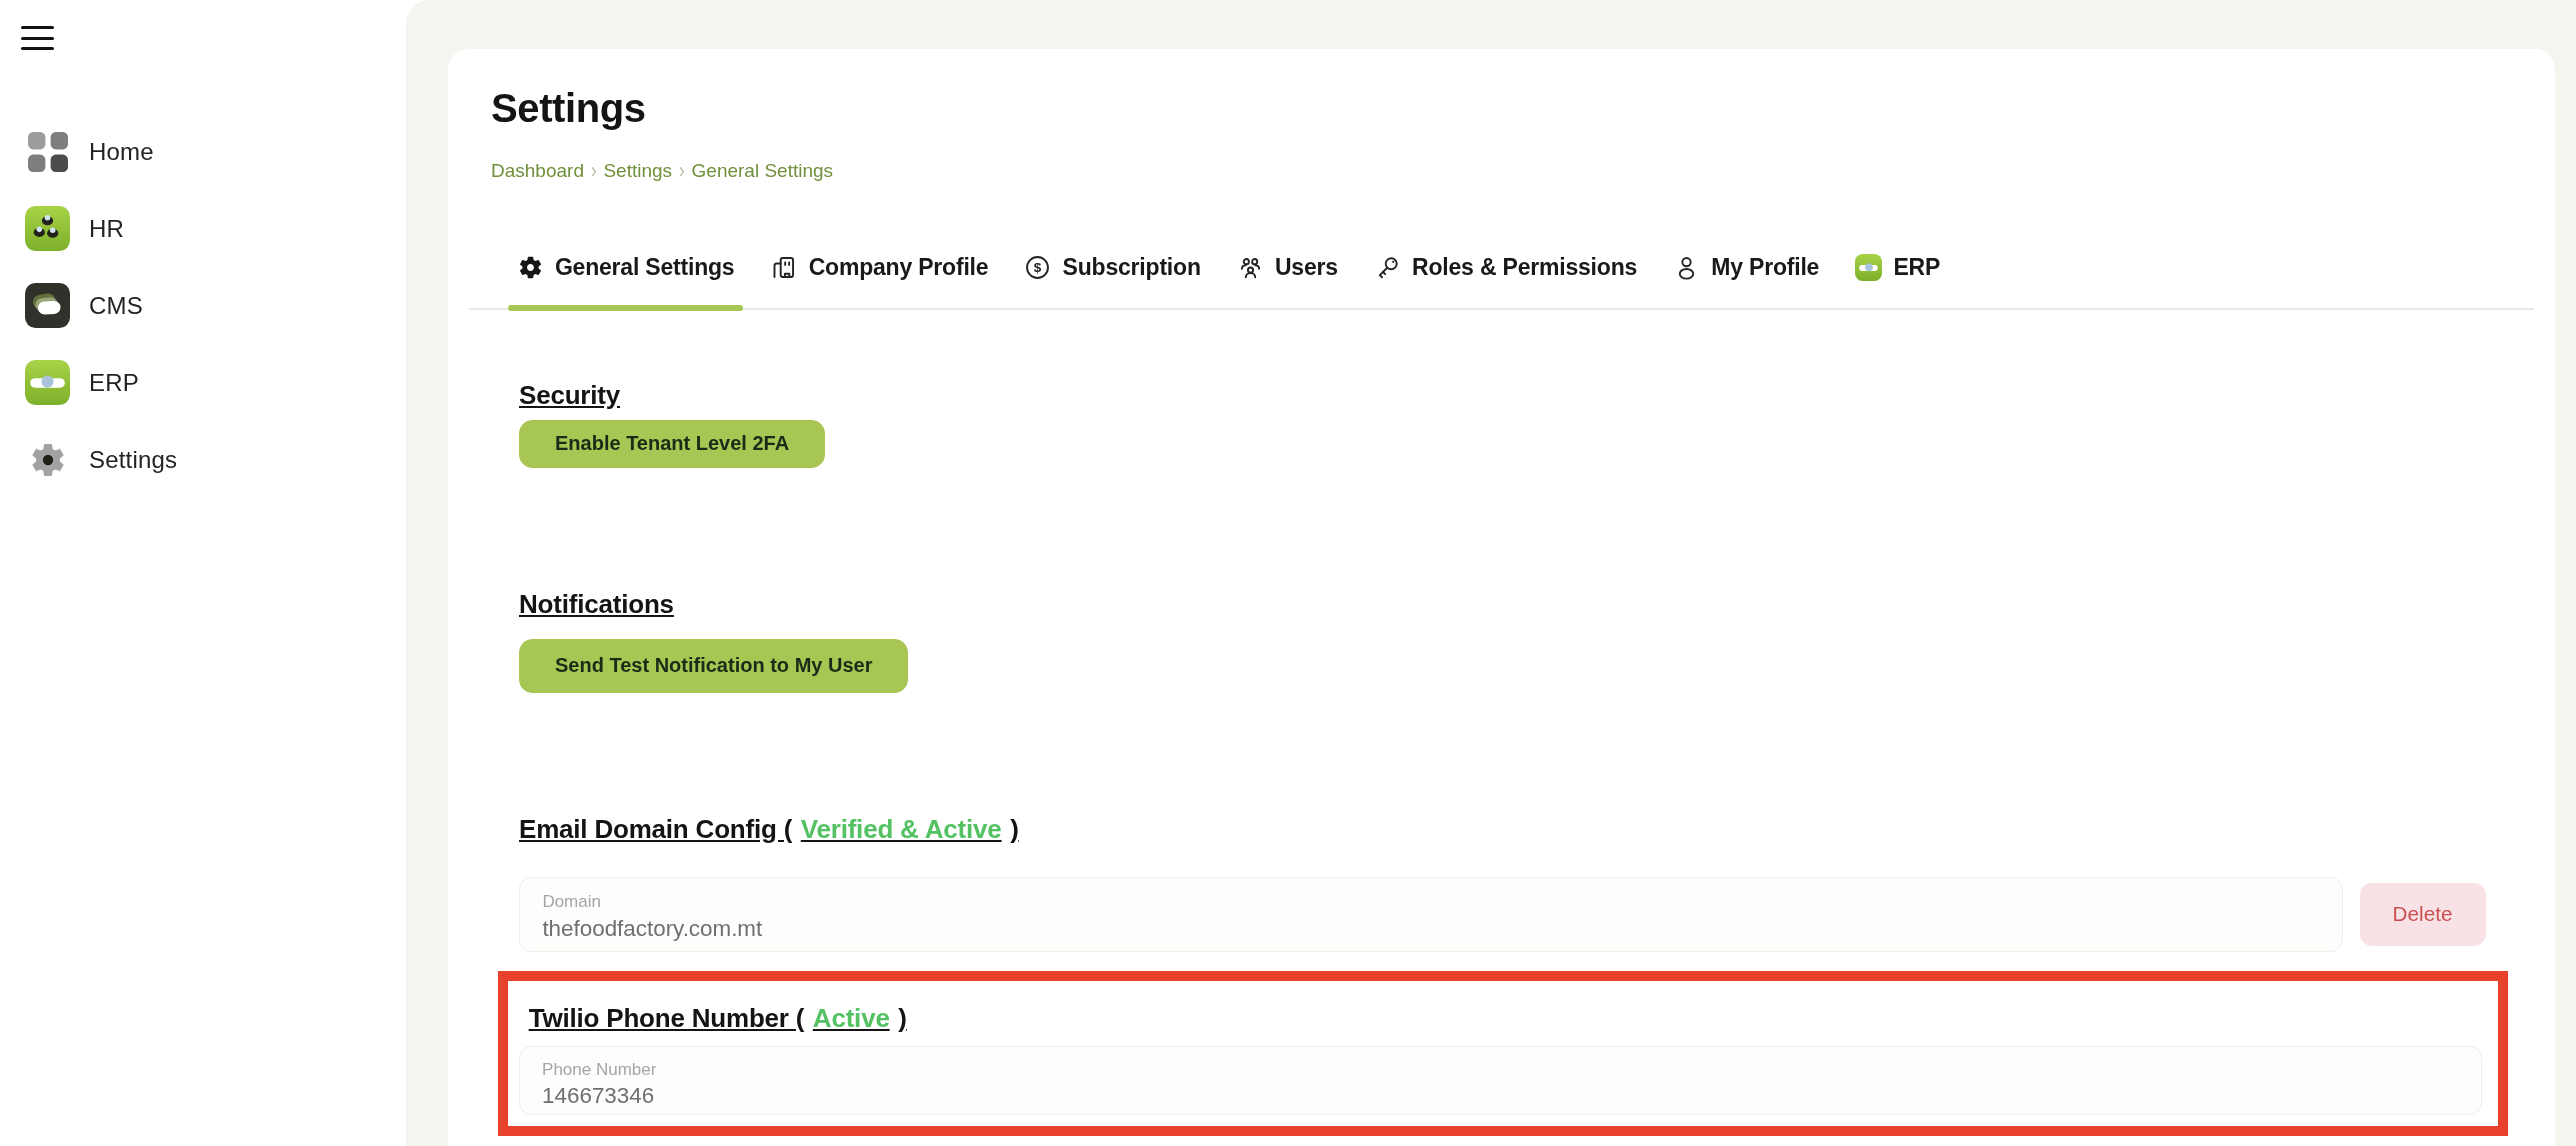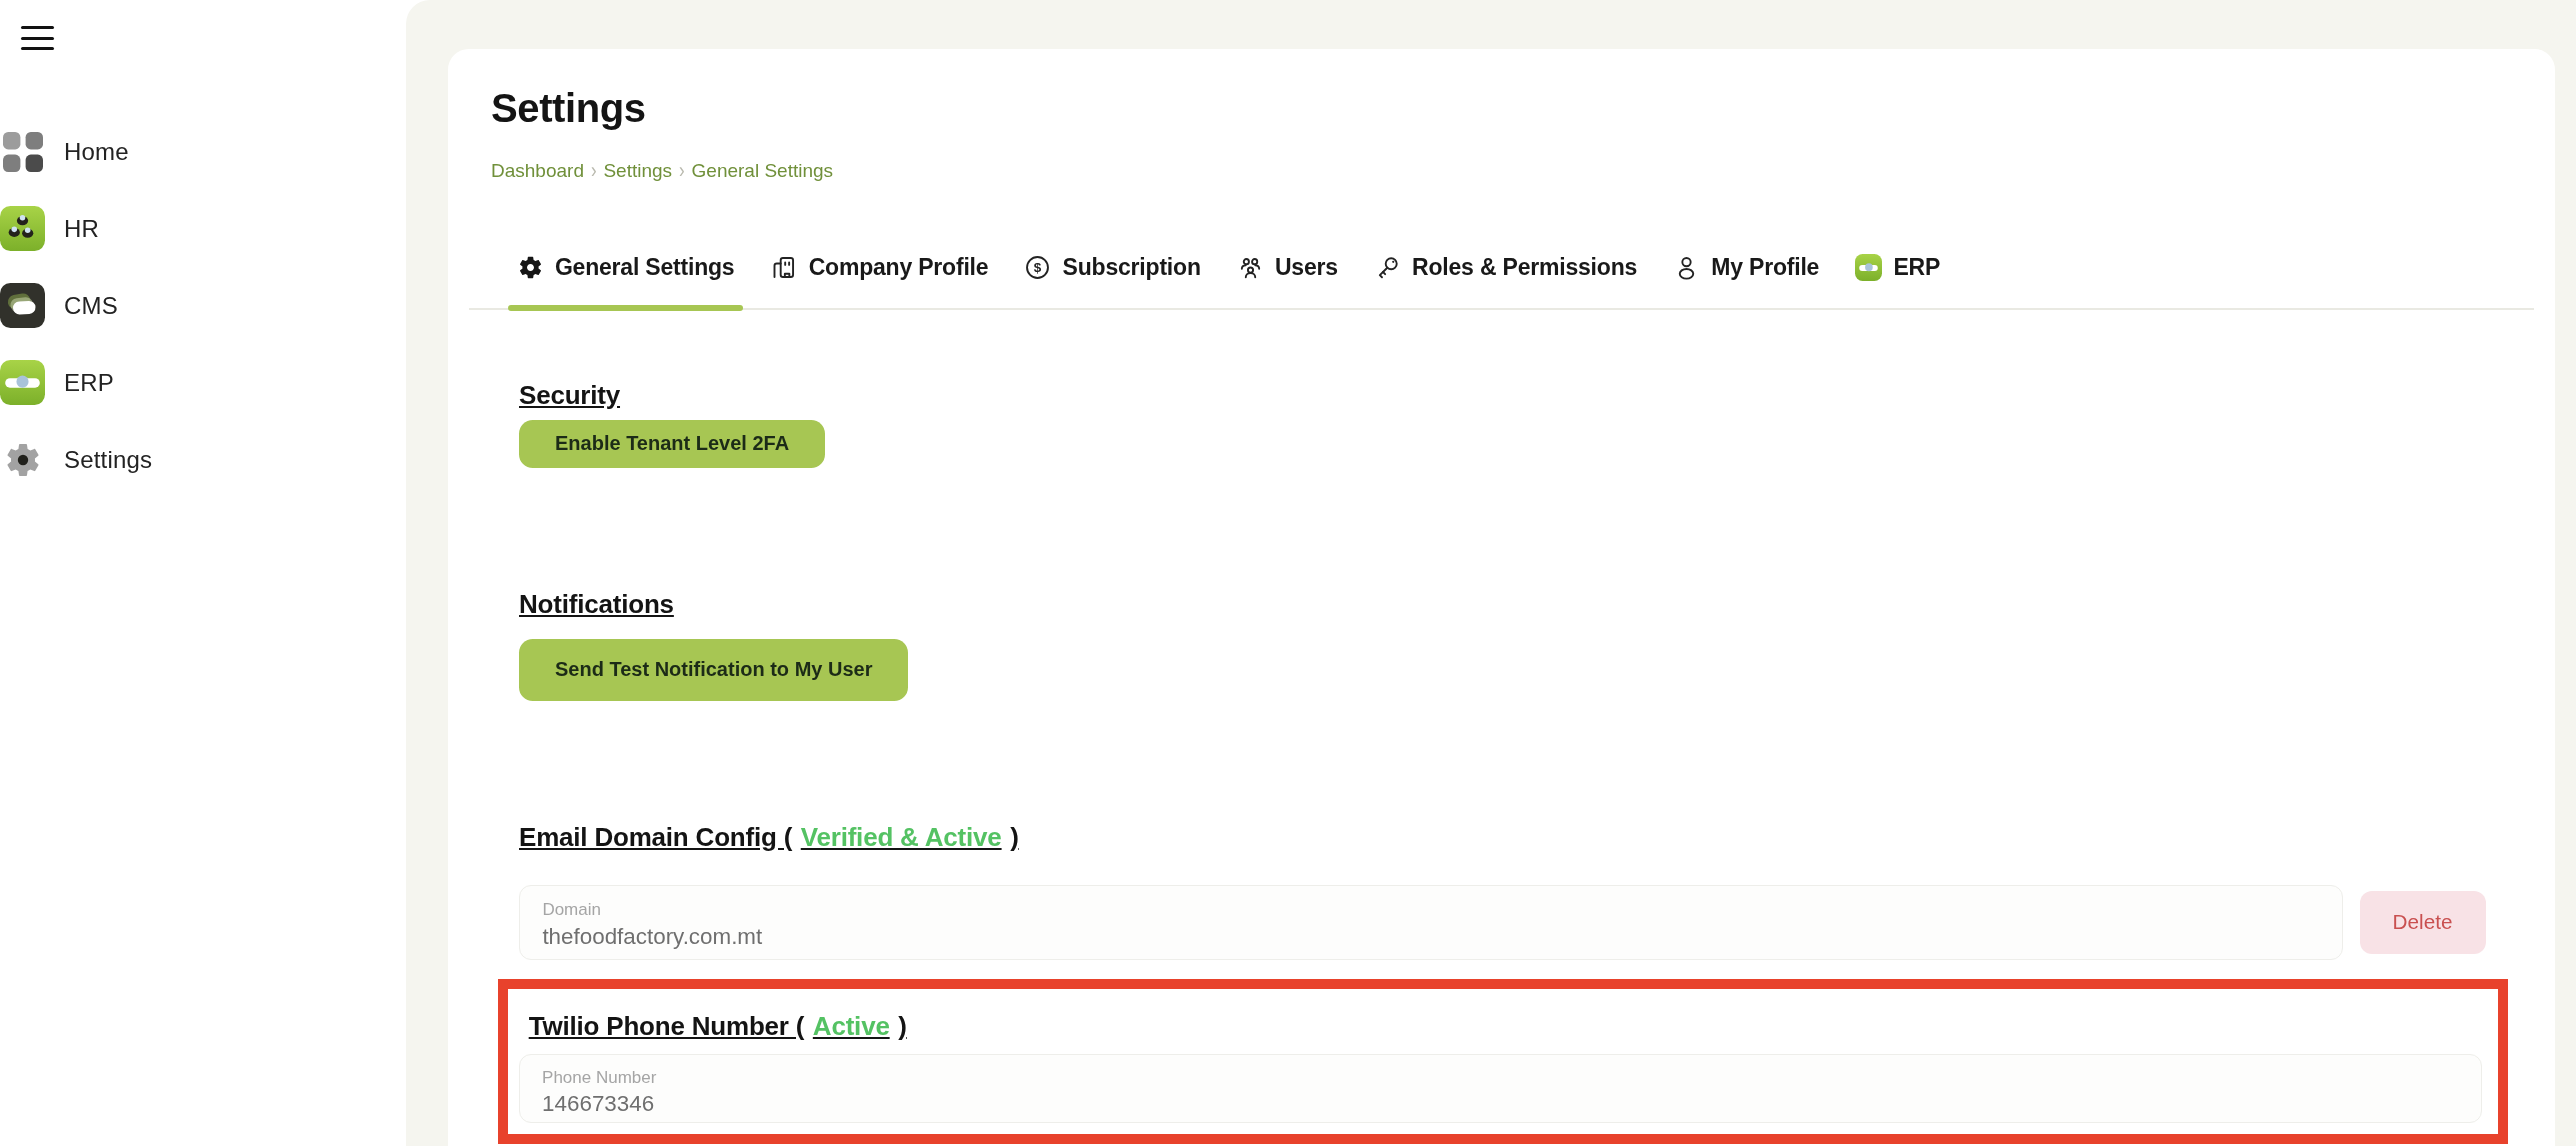--- a/index.html
+++ b/index.html
@@ -19,21 +19,21 @@
     width:2576px;height:1147px;overflow:hidden;position:relative;
     background:#ffffff;
     font-family:"Liberation Sans", sans-serif;
     -webkit-font-smoothing:antialiased;
   }
   
   .sidebar{position:absolute;left:0;top:0;width:406px;height:100%;background:#ffffff;}
   .hamburger{margin:26px 0 0 20.7px;width:33px;height:24px;display:flex;flex-direction:column;justify-content:space-between;cursor:pointer;}
   .hamburger span{display:block;width:33px;height:3px;background:#121212;border-radius:1.7px;}
   .side-nav{margin-top:63px;}
-  .side-item{display:flex;align-items:center;height:77px;gap:19px;cursor:pointer;}
+  .side-item{display:flex;align-items:center;height:77px;padding-left:25px;gap:19px;cursor:pointer;}
   .side-icon{width:45px;height:45px;display:flex;align-items:center;justify-content:center;flex:0 0 45px;}
   .side-label{font-size:24px;color:#232323;letter-spacing:0.2px;}
   
   .main{position:absolute;left:406px;top:0;right:0;bottom:0;background:var(--cream);border-top-left-radius:24px;}
   .card{position:absolute;left:42px;top:49px;right:21.5px;height:1205px;background:#ffffff;border-radius:20.7px;overflow:hidden;}
   .card-header{padding:34px 43px 0 43px;}
   .page-title{font-size:40px;line-height:50px;font-weight:700;color:#141414;letter-spacing:-0.4px;margin:0;}
   .breadcrumb{margin-top:26px;display:flex;align-items:center;gap:6px;font-size:19px;line-height:24px;color:var(--breadcrumb-green);}
   .crumb{cursor:pointer;}
   .crumb-sep{color:#b9b9ae;font-size:22.4px;line-height:24px;font-weight:400;transform:scaleX(.75);}
@@ -47,21 +47,21 @@
   
   .sections{padding:0 69px 0 71px;}
   .sec-heading{font-size:26px;line-height:33px;font-weight:700;color:#141414;margin:0;letter-spacing:-0.2px;text-decoration:underline;}
   .sec-heading .status{color:var(--status-green);margin:0 8.6px;}
   .mt-security{margin-top:69px;}
   .mt-notifications{margin-top:120px;}
   .mt-email{margin-top:120px;}
   .btn-green{margin-top:8px;display:inline-block;background:var(--accent-green);color:var(--button-text);
     font-size:20px;font-weight:700;border:none;border-radius:13.8px;height:48px;padding:0 36px;cursor:pointer;
     font-family:"Liberation Sans", sans-serif;}
-  .btn-green.btn-notif{margin-top:18px;height:62px;}
+  .btn-green.btn-notif{margin-top:18px;height:54px;}
   .field-row{margin-top:31px;display:flex;align-items:center;}
   .field{flex:1;background:#fdfdfc;border:1.7px solid #eeeeea;border-radius:12px;height:75px;padding:14.6px 0 0 22.4px;cursor:text;}
   .field-label{font-size:17px;line-height:20.7px;color:#a5a5a5;}
   .field-value{font-size:22.4px;line-height:27.6px;color:#6f6f6f;margin-top:1.7px;}
   .btn-delete{margin-left:16.4px;flex:0 0 126px;width:126px;height:63px;background:var(--delete-bg);color:var(--delete-text);
     border:none;border-radius:12px;font-size:20.7px;cursor:pointer;font-family:"Liberation Sans", sans-serif;}
   
   .highlight-box{margin:19px -22.4px 0 -21.5px;border:10.3px solid var(--highlight-red);padding:11.2px 15.5px 11.2px 11.2px;}
   .highlight-box .sec-heading{margin:10px;}
   .highlight-box .field{height:69px;padding-top:13px;}

